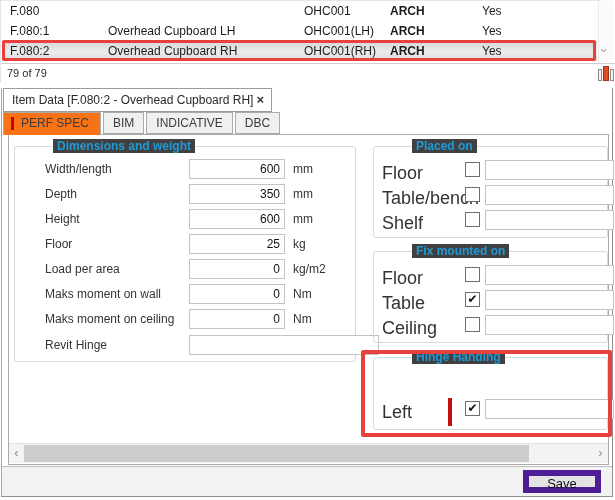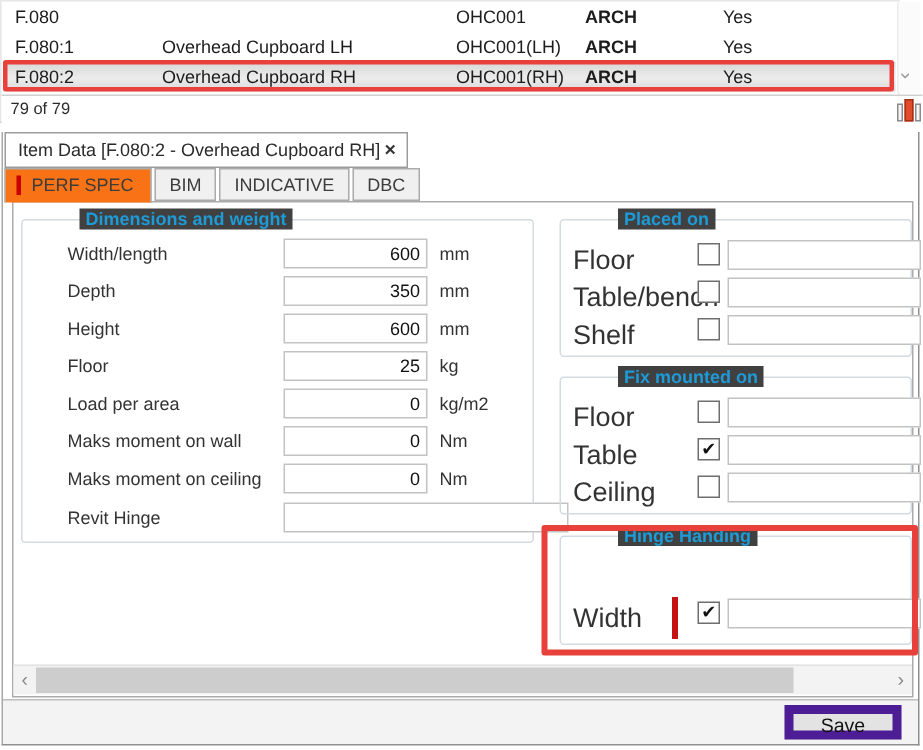--- a/index.html
+++ b/index.html
@@ -202,21 +202,21 @@
       <div class="cbrow" style="top:63px">
         <span class="cblabel">Ceiling</span>
         <span class="cbox"></span>
         <input class="cfield" value="" style="">
       </div>
     </div>
 
     <div id="gb-hinge" class="gbox">
       <span class="gtitle">Hinge Handing</span>
       <div class="cbrow" style="top:41px">
-        <span class="cblabel">Width</span>
+        <span class="cblabel">Left</span>
         <span class="cbox checked"></span>
         <input class="cfield" value="" style="">
       </div>
     </div>
 
     <div id="hscroll">
       <div id="harrow-left" class="harrow">‹</div>
       <div id="hthumb"></div>
       <div id="harrow-right" class="harrow">›</div>
     </div>

